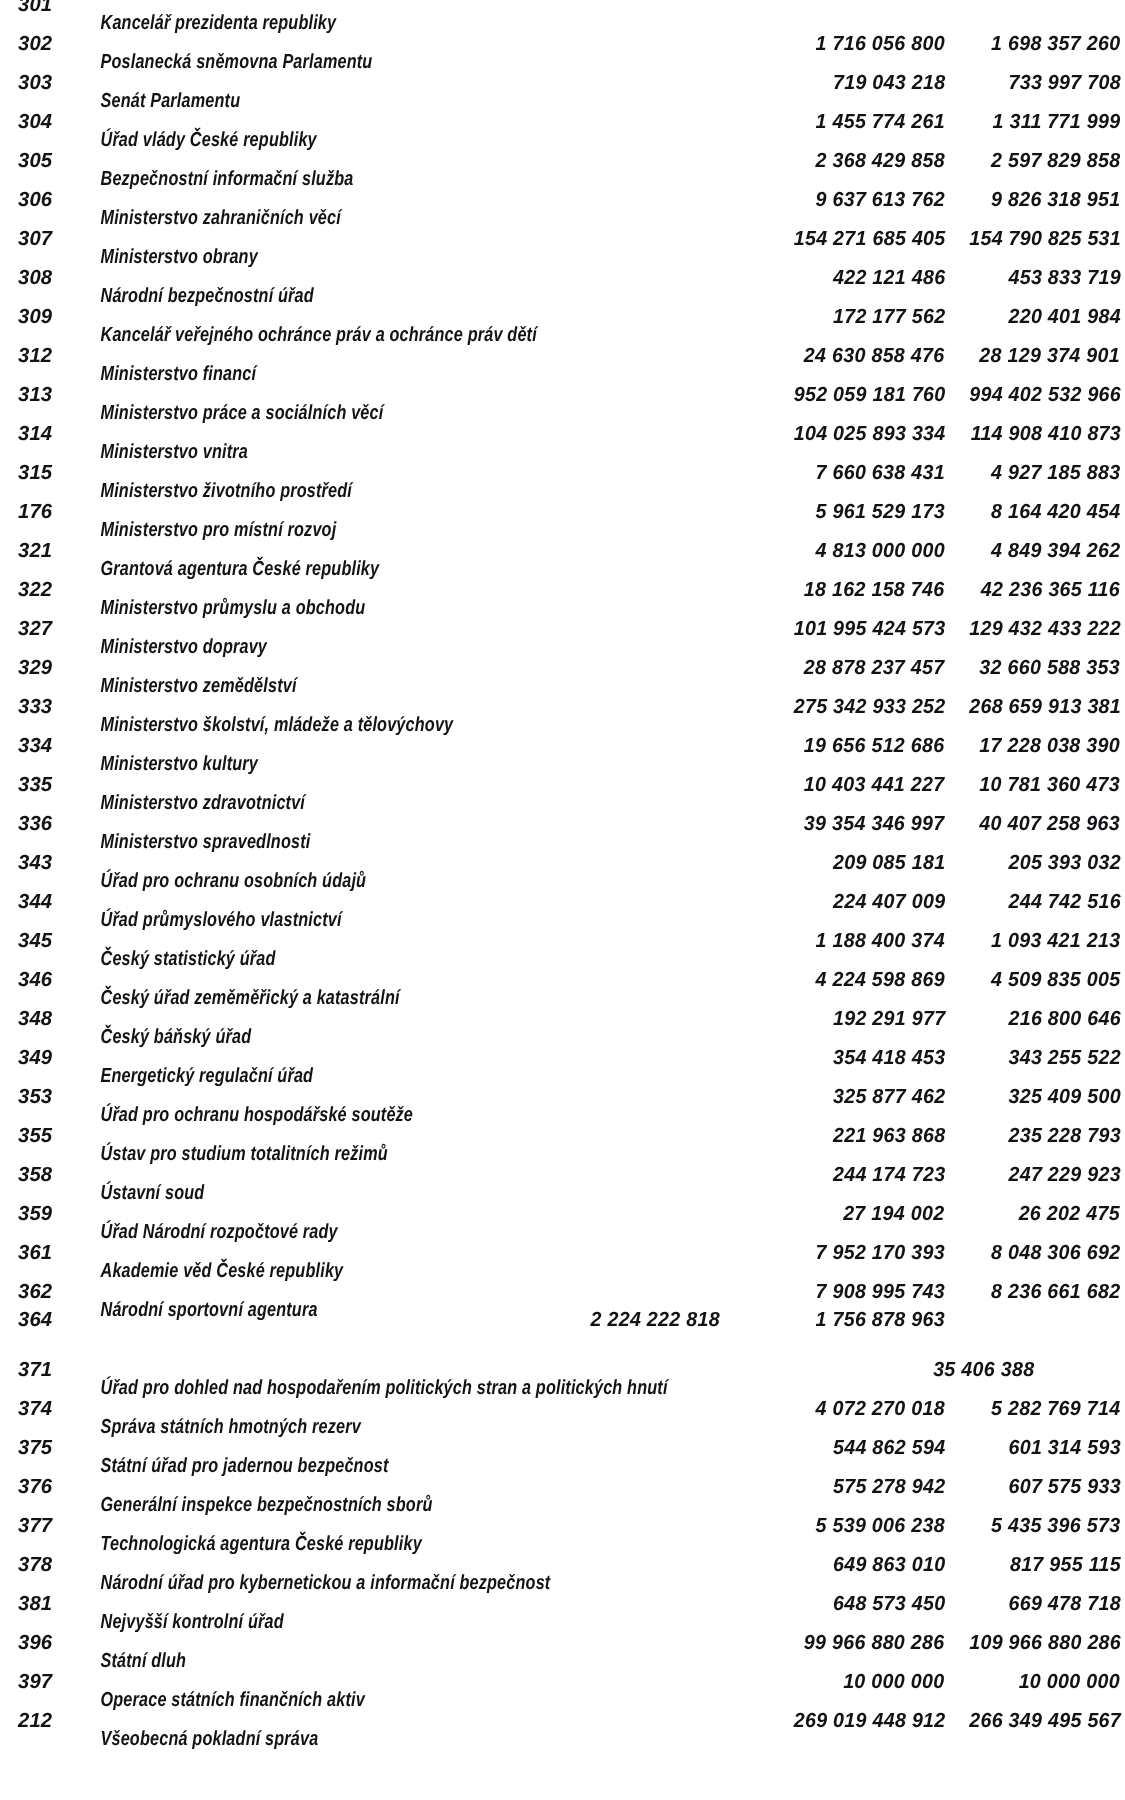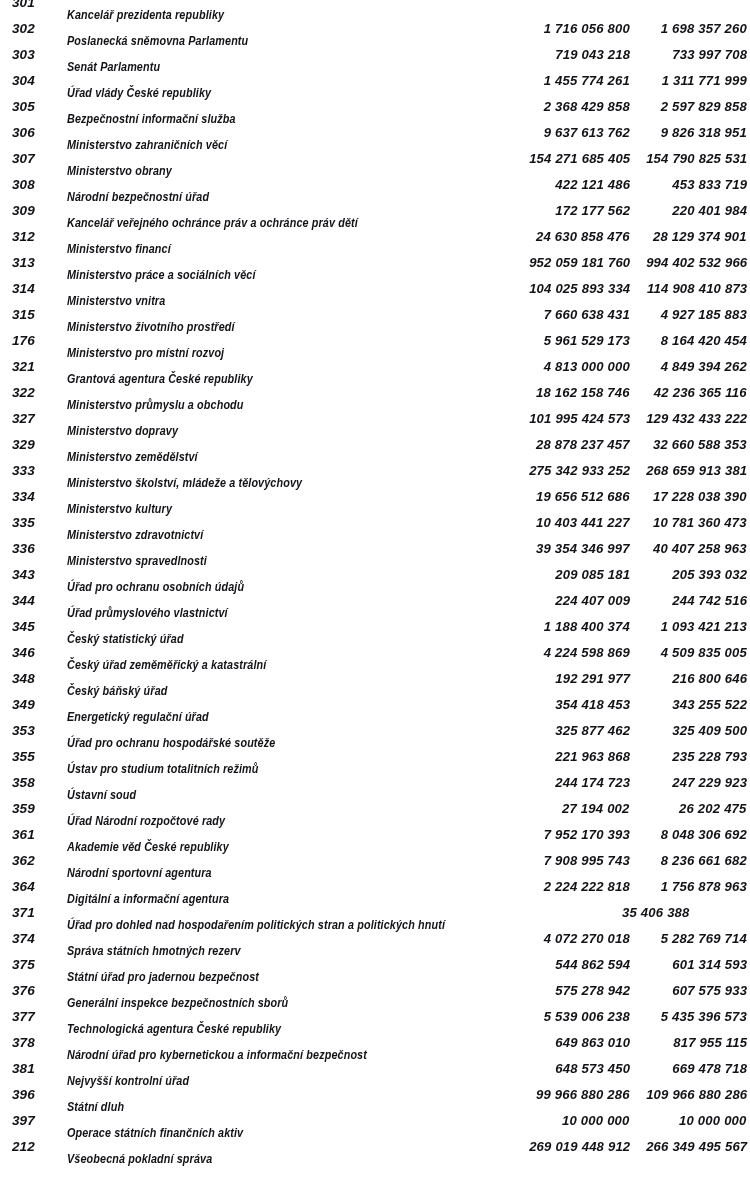--- a/index.html
+++ b/index.html
@@ -259,21 +259,20 @@
     <div class="c-num"><span>8 048 306 692</span></div>
   </div>
       <div class="row">
     <div class="c-ch">362</div>
     <div class="c-name"><span>Národní sportovní agentura</span></div>
     <div class="c-num"><span>7 908 995 743</span></div>
     <div class="c-num"><span>8 236 661 682</span></div>
   </div>
       <div class="row">
     <div class="c-ch">364</div>
-    <div class="c-name"><span>Digitální a informační agentura</span></div>
     <div class="c-num"><span>2 224 222 818</span></div>
     <div class="c-num"><span>1 756 878 963</span></div>
   </div>
       <div class="row">
     <div class="c-ch">371</div>
     <div class="c-name"><span>Úřad pro dohled nad hospodařením politických stran a politických hnutí</span></div>
     <div class="c-num"><span>35 406 388</span></div>
     <div class="c-num"></div>
   </div>
       <div class="row">

